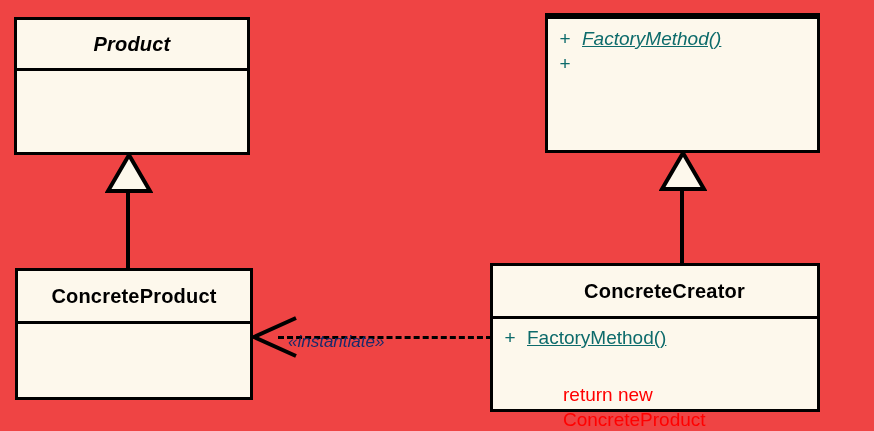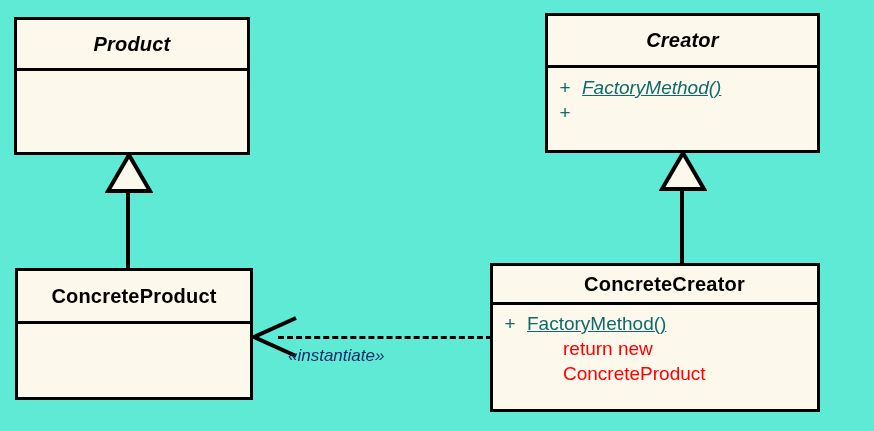--- a/index.html
+++ b/index.html
@@ -7,21 +7,21 @@
     padding: 0;
     background: #ffffff;
   }
   body {
     font-family: "Liberation Sans", sans-serif;
   }
   #canvas {
     position: relative;
     width: 874px;
     height: 431px;
-    background: #5eead4;
+    background: #ef4444;
     overflow: hidden;
   }
 
   
   .uml-class {
     position: absolute;
     background: #fdf8ec;
     border: 3px solid #000000;
     box-sizing: border-box;
   }
@@ -107,61 +107,60 @@
 
 <div id="canvas">
 
   <div class="uml-class" style="left:14px; top:17px; width:236px; height:138px;">
     <div class="uml-header abstract" style="height:48px;">Product</div>
     <div class="uml-divider"></div>
     <div class="uml-body" style="height:81px;"></div>
   </div>
 
   <div class="uml-class" style="left:545px; top:13px; width:275px; height:140px;">
-    <div class="uml-header abstract" style="height:49px;">Creator</div>
     <div class="uml-divider"></div>
     <div class="uml-body" style="height:82px;">
       <div class="member-row">
         <span class="member-vis">+</span>
         <span class="member-name abstract">FactoryMethod()</span>
       </div>
       <div class="member-row">
         <span class="member-vis">+</span>
       </div>
     </div>
   </div>
 
   <div class="uml-class" style="left:15px; top:268px; width:238px; height:132px;">
     <div class="uml-header" style="height:50px;">ConcreteProduct</div>
     <div class="uml-divider"></div>
     <div class="uml-body" style="height:73px;"></div>
   </div>
 
   <div class="uml-class" style="left:490px; top:263px; width:330px; height:149px;">
-    <div class="uml-header" style="height:36px;padding-left:19px;">ConcreteCreator</div>
+    <div class="uml-header" style="height:50px;padding-left:19px;">ConcreteCreator</div>
     <div class="uml-divider"></div>
     <div class="uml-body" style="height:92px; padding-top:6px;">
       <div class="member-row">
         <span class="member-vis">+</span>
         <span class="member-name">FactoryMethod()</span>
       </div>
-      <div class="note-line" style="padding-left:70px;">return new</div>
+      <div class="note-line" style="padding-left:70px;margin-top:32px;">return new</div>
       <div class="note-line" style="padding-left:70px;">ConcreteProduct</div>
     </div>
   </div>
 
   <svg class="tri-arrow" style="left:105px; top:152px; width:48px; height:42px;" viewBox="0 0 48 42" xmlns="http://www.w3.org/2000/svg">
     <polygon points="24,3 45,39 3,39" fill="#FDF8EC" stroke="#000000" stroke-width="4" stroke-linejoin="miter"></polygon>
   </svg>
   <div class="conn-line" style="left:126px; top:189px; width:4px; height:80px;"></div>
 
   <svg class="tri-arrow" style="left:659px; top:150px; width:48px; height:42px;" viewBox="0 0 48 42" xmlns="http://www.w3.org/2000/svg">
     <polygon points="24,3 45,39 3,39" fill="#FDF8EC" stroke="#000000" stroke-width="4" stroke-linejoin="miter"></polygon>
   </svg>
   <div class="conn-line" style="left:680px; top:187px; width:4px; height:78px;"></div>
 
   <div class="dash-line" style="left:278px; top:336px; width:214px;"></div>
   <svg class="tri-arrow" style="left:250px; top:314px; width:50px; height:46px;" viewBox="0 0 50 46" xmlns="http://www.w3.org/2000/svg">
     <polyline points="46,4 4,23 46,42" fill="none" stroke="#000000" stroke-width="4" stroke-linecap="butt" stroke-linejoin="miter"></polyline>
   </svg>
-  <div class="edge-label" style="left:288px; top:346px;">«instantiate»</div>
+  <div class="edge-label" style="left:288px; top:332px;">«instantiate»</div>
 
 </div>
 
 </body></html>

